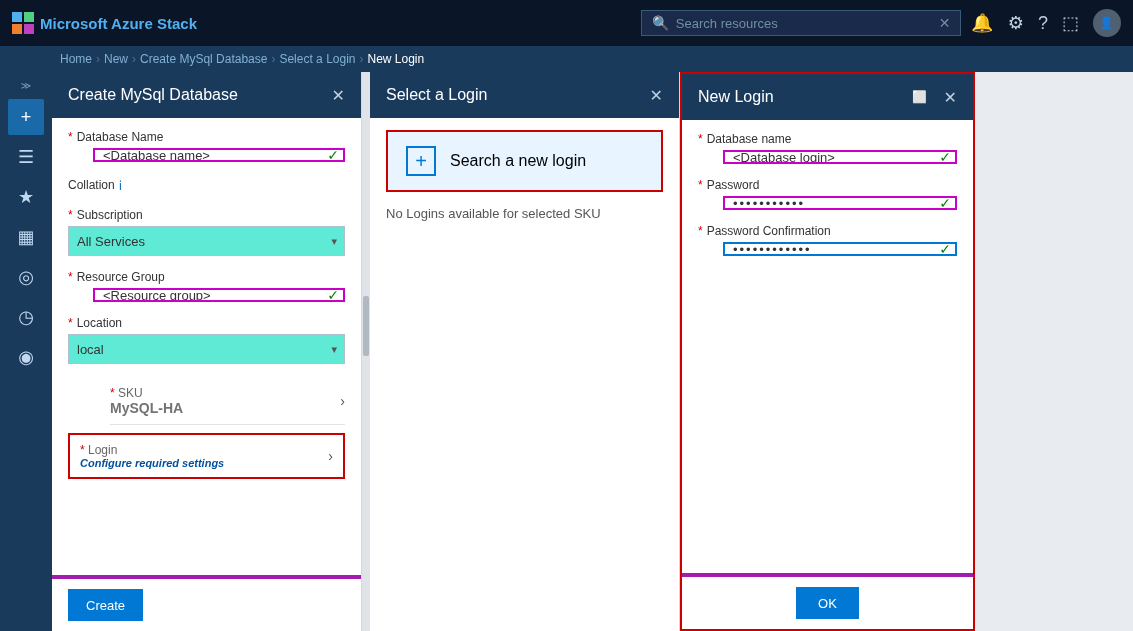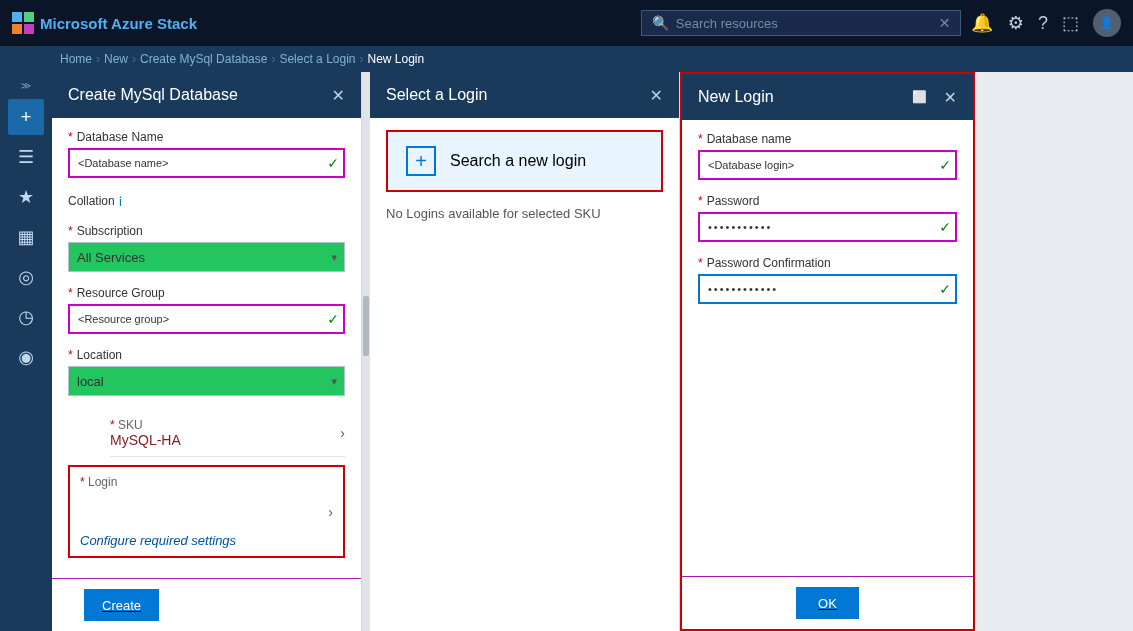--- a/index.html
+++ b/index.html
@@ -143,40 +143,41 @@
       color: #333;
       margin-bottom: 4px;
       display: flex;
       align-items: center;
       gap: 4px;
     }
     .required { color: #cc0000; }
     .field-input-wrap { position: relative; display: flex; align-items: center; }
     .field-input {
       width: 100%;
-      height: 30px;
+      height: 14px;
       border: 1px solid #b0c0d0;
       padding: 4px 28px 4px 8px;
-      font-size: 11px;
+      font-size: 13px;
       color: #333;
       outline: none;
+      margin-left: 25px;
     }
     .field-input.highlight { border: 2px solid #c800c8; }
     .field-check { position: absolute; right: 6px; color: #008000; font-size: 14px; }
 
     .select-wrap { position: relative; }
     .select-wrap select {
       width: 100%;
       height: 30px;
       border: 1px solid #b0c0d0;
       padding: 4px 8px;
       font-size: 13px;
       color: #333;
       appearance: none;
-      background: #22c55e;
+      background: #5eead4;
       outline: none;
     }
     .select-arrow { position: absolute; right: 8px; top: 50%; transform: translateY(-50%); color: #555; font-size: 11px; pointer-events: none; }
 
     .radio-group { display: flex; align-items: center; gap: 16px; margin-bottom: 10px; }
     .radio-option { display: flex; align-items: center; gap: 4px; font-size: 13px; cursor: pointer; }
     .radio-dot {
       width: 14px; height: 14px; border-radius: 50%; border: 2px solid #0078d4;
       display: flex; align-items: center; justify-content: center;
     }
@@ -191,43 +192,42 @@
     .sku-row {
       display: flex;
       align-items: center;
       justify-content: space-between;
       padding: 8px 0;
       border-bottom: 1px solid #e0e4e8;
       margin-bottom: 8px;
       margin-left: 42px;
     }
     .sku-label { font-size: 12px; color: #666; }
-    .sku-value { font-size: 14px; color: #7f1d1d; font-weight: 400; }
+    .sku-value { font-size: 14px; color: #737373; font-weight: 700; }
     .sku-arrow { color: #555; font-size: 14px; }
 
     
     .login-row {
       border: 2px solid #cc0000;
       padding: 8px 10px;
       display: flex;
       align-items: center;
       justify-content: space-between;
       cursor: pointer;
       margin-top: 4px;
     }
     .login-row-left .login-label { font-size: 12px; color: #666; }
-    .login-row-left .login-sublabel { font-size: 13px; color: #0052a0; font-style: italic; font-weight: 400; margin-top: 44px; }
+    .login-row-left .login-sublabel { font-size: 11px; color: #0052a0; font-style: italic; font-weight: 700; }
     .login-arrow { color: #555; font-size: 14px; }
 
     
     .panel-footer {
-      padding: 10px 32px;
-      border-top: 1px solid #a21caf;
-      display: flex;
-      text-decoration: underline;
+      padding: 10px 16px;
+      border-top: 4px solid #a21caf;
+      display: flex;
     }
     .btn-create {
       background: #0078d4;
       color: #fff;
       border: none;
       padding: 6px 18px;
       font-size: 13px;
       cursor: pointer;
       height: 32px;
     }

